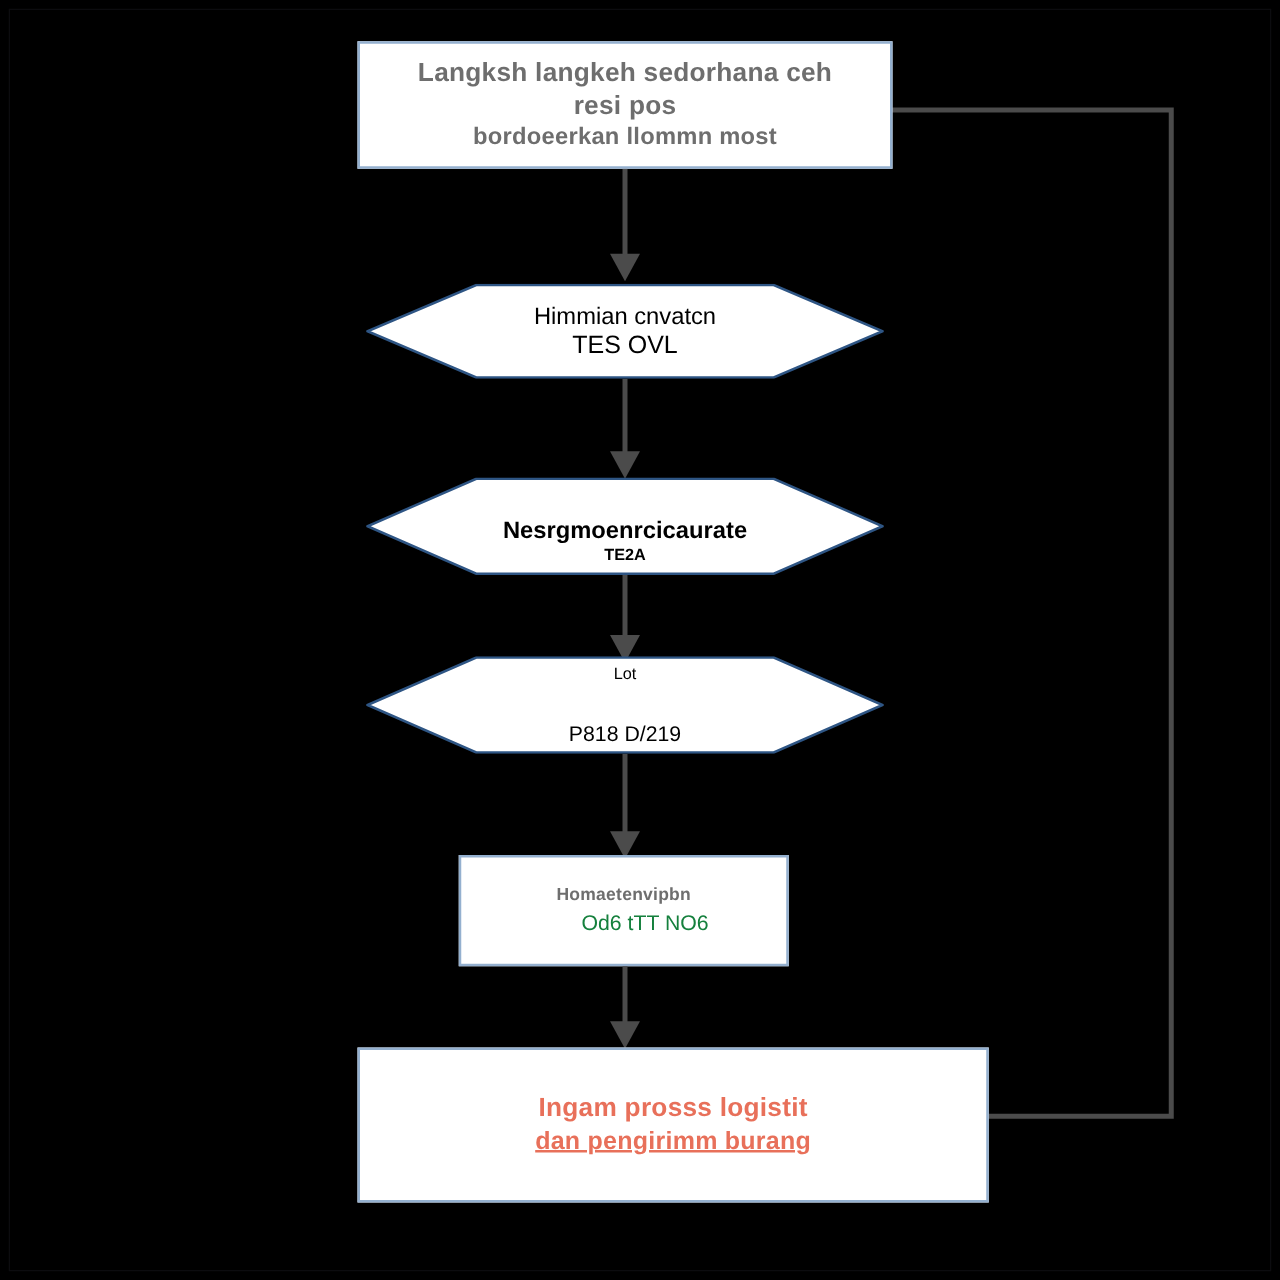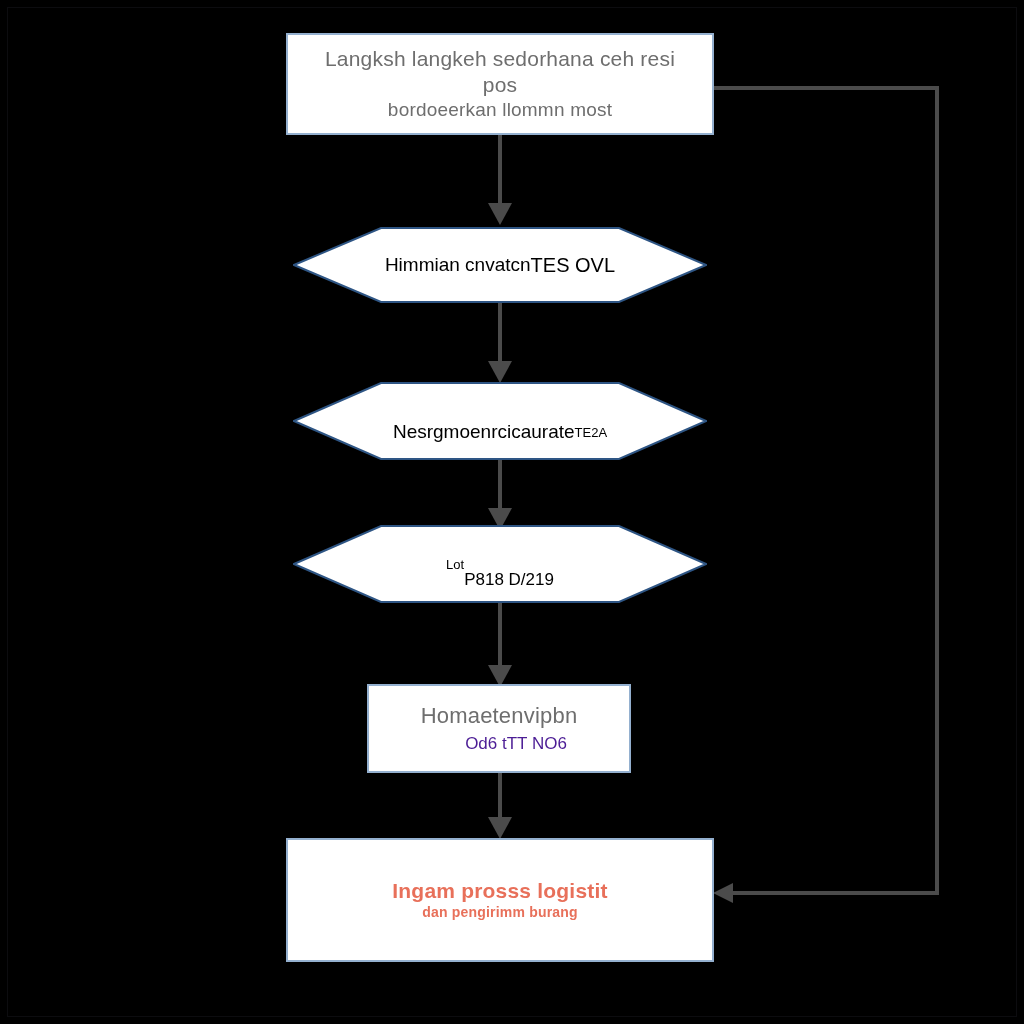--- a/index.html
+++ b/index.html
@@ -40,27 +40,27 @@
     flex-direction: column;
     align-items: center;
     justify-content: center;
     text-align: center;
     background: #ffffff;
   }
   .node.rect {
     border: 2px solid #94b0cf;
   }
   .node .title {
-    font-weight: normal;
+    font-weight: bold;
     color: #6e6e6e;
     letter-spacing: 0.2px;
     line-height: 1.25;
   }
   .node .subtitle {
-    color: #4c1d95;
+    color: #15803d;
     line-height: 1.3;
     margin-top: 4px;
     margin-left: 34px;
   }
   .node.accent .title,
   .node.accent .subtitle {
     color: #e8705a;
     font-weight: bold;
   }
 
@@ -73,21 +73,21 @@
     left: 0;
     top: 0;
   }
   .hexwrap .hexlabel {
     position: absolute;
     left: 0;
     top: 0;
     width: 100%;
     height: 100%;
     display: flex;
-    flex-direction: row;
+    flex-direction: column;
     align-items: center;
     justify-content: center;
     text-align: center;
   }
 
   
   .conn {
     position: absolute;
   }
   .conn line, .conn polyline {
@@ -129,21 +129,21 @@
       <div class="title" style="font-size:19px;">Himmian cnvatcn</div>
       <div class="subtitle" style="font-size:20px;">TES OVL</div>
     </div>
   </div>
 
   <svg class="conn" style="left:484px; top:303px; width:32px; height:82px;" width="32" height="82">
     <line x1="16" y1="0" x2="16" y2="62"></line>
     <polygon points="16,80 4,58 28,58"></polygon>
   </svg>
 
-  <div class="hexwrap" style="left:293px; top:382px; width:414px; height:100px;">
+  <div class="hexwrap" style="left:293px; top:382px; width:414px; height:100px;font-weight:bold;">
     <svg width="414" height="78" viewBox="0 0 414 78" preserveAspectRatio="none">
       <polygon points="88,1 326,1 413,39 326,77 88,77 1,39" fill="#ffffff" stroke="#2e5584" stroke-width="2"></polygon>
     </svg>
     <div class="hexlabel">
       <div class="title" style="font-size:19px;">Nesrgmoenrcicaurate</div>
       <div class="subtitle" style="font-size:13px;">TE2A</div>
     </div>
   </div>
 
   <svg class="conn" style="left:484px; top:460px; width:32px; height:72px;" width="32" height="72">
@@ -160,27 +160,27 @@
       <div class="subtitle" style="font-size:17px;margin-top:32px;">P818 D/219</div>
     </div>
   </div>
 
   <svg class="conn" style="left:484px; top:603px; width:32px; height:86px;" width="32" height="86">
     <line x1="16" y1="0" x2="16" y2="66"></line>
     <polygon points="16,84 4,62 28,62"></polygon>
   </svg>
 
   <div class="node rect" style="left:367px; top:684px; width:264px; height:89px; padding:0 18px;">
-    <div class="title" style="font-size:22px;">Homaetenvipbn</div>
+    <div class="title" style="font-size:14px;">Homaetenvipbn</div>
     <div class="subtitle" style="font-size:17px;"> Od6 tTT NO6</div>
   </div>
 
   <svg class="conn" style="left:484px; top:773px; width:32px; height:68px;" width="32" height="68">
     <line x1="16" y1="0" x2="16" y2="48"></line>
     <polygon points="16,66 4,44 28,44"></polygon>
   </svg>
 
-  <div class="node rect accent" style="left:286px; top:838px; width:428px; height:124px; padding:0 26px;">
+  <div class="node rect accent" style="left:286px; top:838px; width:505px; height:124px; padding:0 26px;">
     <div class="title" style="font-size:21px;">Ingam prosss logistit</div>
-    <div class="title" style="font-size:14px;">dan pengirimm burang</div>
+    <div class="title" style="font-size:20px;text-decoration:underline;">dan pengirimm burang</div>
   </div>
 
 </div>
 
 </body></html>

